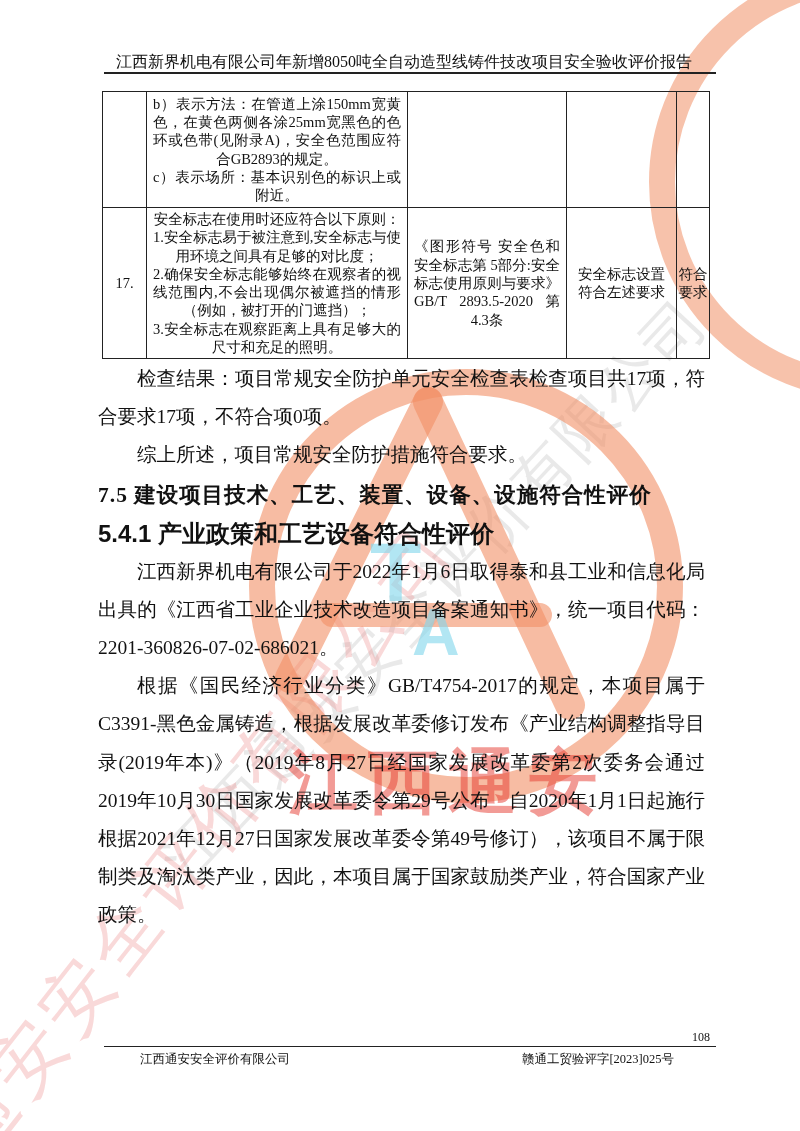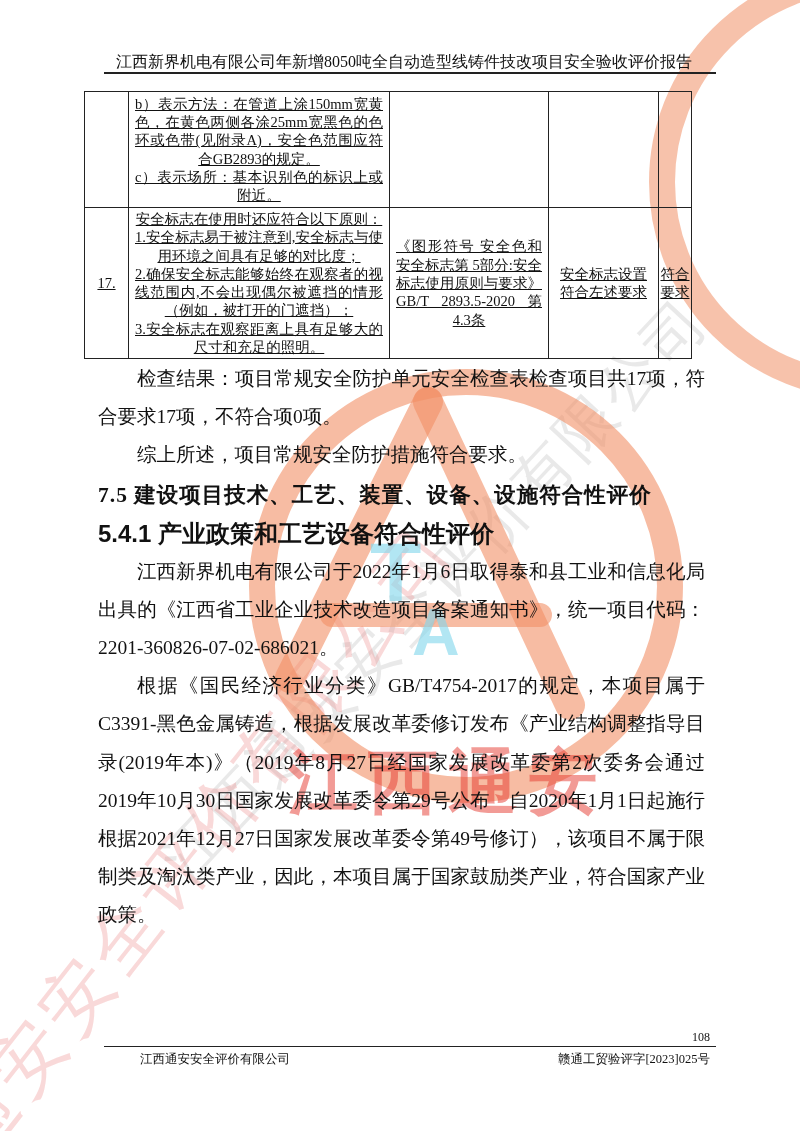--- a/index.html
+++ b/index.html
@@ -44,22 +44,22 @@
   .header-title {
     position:absolute; top:52px; left:98px; width:612px; z-index:1;
     text-align:center; font-size:16px;
   }
   .header-rule {
     position:absolute; top:72px; left:104px; width:612px; z-index:1;
     border-top:2px solid #222;
   }
   
   table.checklist {
-    position:absolute; top:91px; left:84px; z-index:1;
-    width:607px; border-collapse:collapse; table-layout:fixed;text-decoration:underline;
+    position:absolute; top:91px; left:102px; z-index:1;
+    width:607px; border-collapse:collapse; table-layout:fixed;
   }
   table.checklist td {
     border:1px solid #222; padding:0; vertical-align:middle;
     font-size:14.5px; line-height:18.3px;
   }
   .cell-pad { padding:2px 6px; }
   .jc { text-align:justify; text-align-last:center; margin:0; }
   .cc { text-align:center; }
   .row-a { height:116px; }
   .row-b { height:146px; }
@@ -84,21 +84,21 @@
   }
   .footer-rule {
     position:absolute; top:1046px; left:104px; width:612px; z-index:1;
     border-top:1px solid #222;
   }
   .footer-row {
     position:absolute; top:1051px; left:98px; width:612px; z-index:1;
     font-size:12.5px; display:flex; justify-content:space-between;
   }
   .footer-row .fl { margin-left:42px; }
-  .footer-row .fr { }
+  .footer-row .fr { margin-right:36px; }
 </style>
 </head>
 <body>
 
 <div class="page">
 
   <div class="wm-layer">
     <div class="wm wm-gray">江西通安安全评价有限公司</div>
     <div class="wm wm-pink">江西通安安全评价有限公司</div>
 

